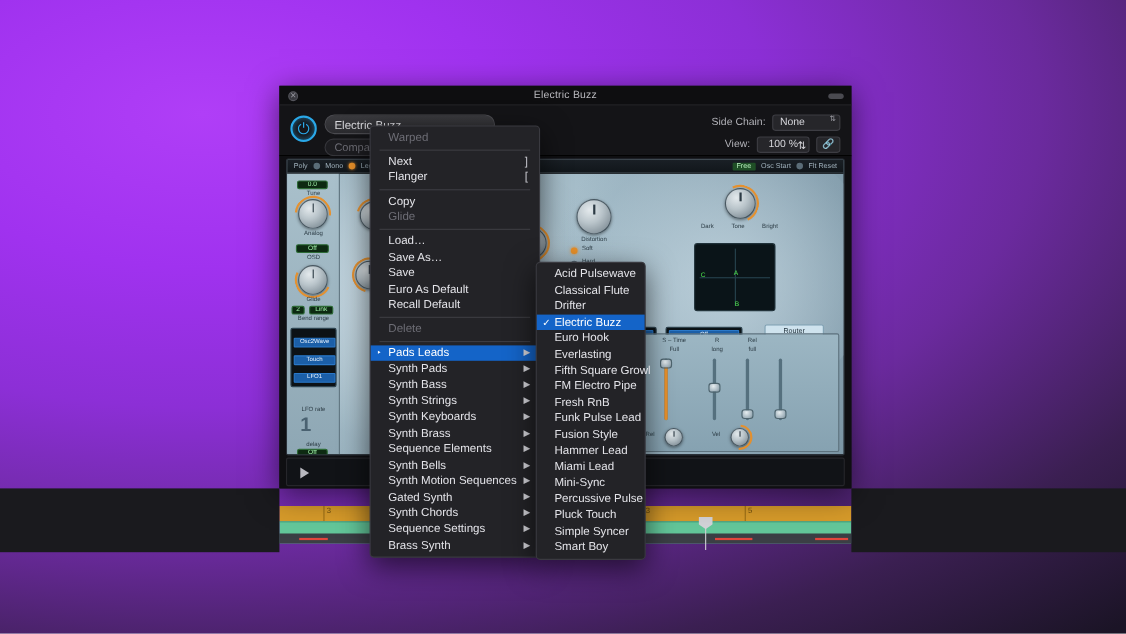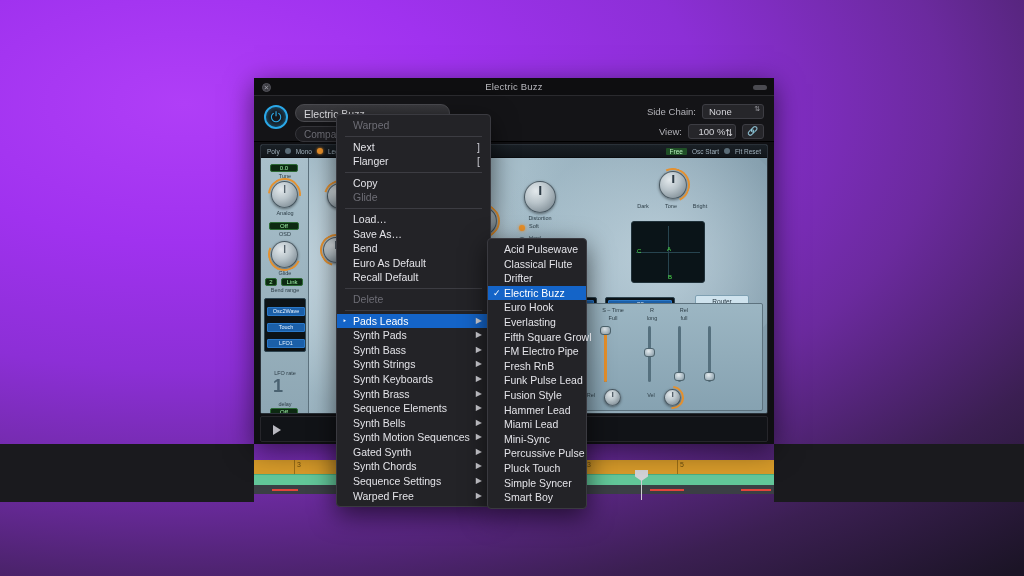--- a/index.html
+++ b/index.html
@@ -464,21 +464,21 @@
       <span>Glide</span>
     </div>
     <div class="sep"></div>
     <div class="mi">
       <span>Load…</span>
     </div>
     <div class="mi">
       <span>Save As…</span>
     </div>
     <div class="mi">
-      <span>Bend</span>
+      <span>Save</span>
     </div>
     <div class="mi">
       <span>Euro As Default</span>
     </div>
     <div class="mi">
       <span>Recall Default</span>
     </div>
     <div class="sep"></div>
     <div class="mi dim">
       <span>Delete</span>
@@ -528,21 +528,21 @@
     </div>
     <div class="mi">
       <span>Synth Chords</span>
       <span class="arrow">▶</span>
     </div>
     <div class="mi">
       <span>Sequence Settings</span>
       <span class="arrow">▶</span>
     </div>
     <div class="mi">
-      <span>Warped Free</span>
+      <span>Brass Synth</span>
       <span class="arrow">▶</span>
     </div>
   </div>
 
   <div class="menu" id="menu-sub">
     <div class="mi"><span>Acid Pulsewave</span></div>
     <div class="mi"><span>Classical Flute</span></div>
     <div class="mi"><span>Drifter</span></div>
     <div class="mi sel">
       <span class="chk">✓</span>

